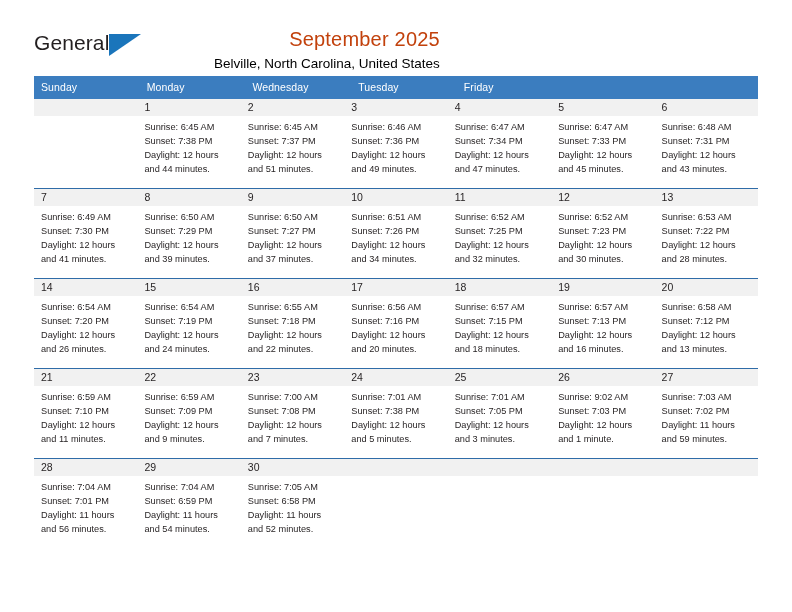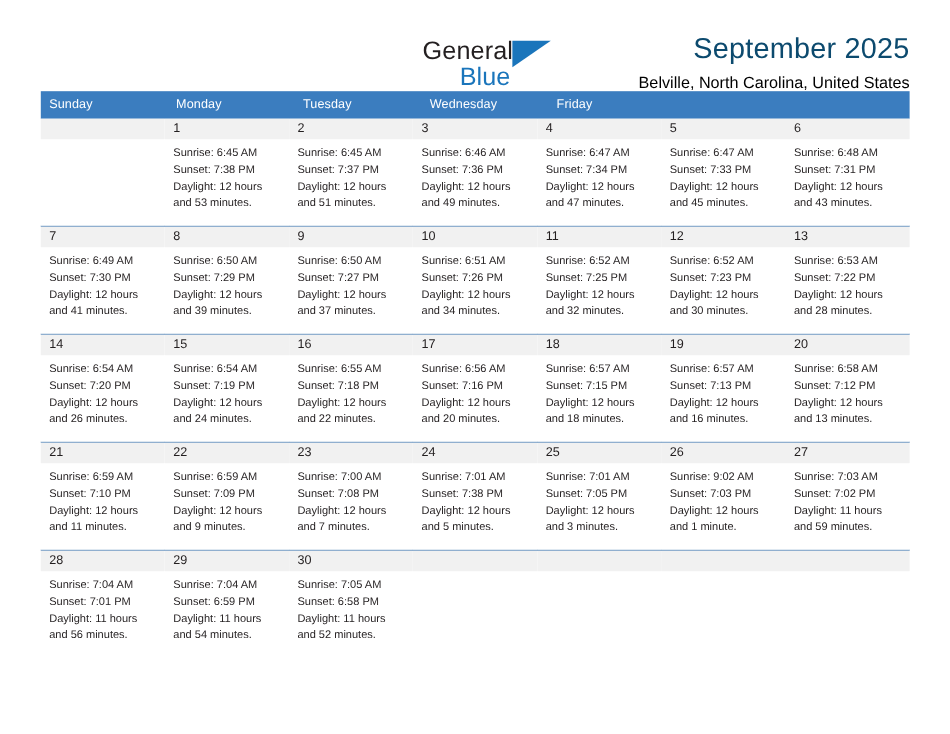--- a/index.html
+++ b/index.html
@@ -19,21 +19,21 @@
     width: 792px;
     height: 612px;
     box-sizing: border-box;
     padding: 0 34px;
   }
 
   
   .topbar {
     display: flex;
     align-items: flex-start;
-    justify-content: flex-end;
+    justify-content: flex-start;
     padding-top: 26px;
     height: 72px;
     box-sizing: border-box;
   }
   .brand {
     position: relative;
     width: 180px;
     height: 56px;
     padding-top: 6px;
     box-sizing: border-box;
@@ -60,23 +60,23 @@
     width: 0;
     height: 0;
     border-left: 32px solid #1a75bb;
     border-bottom: 22px solid transparent;
   }
   .titles {
     text-align: right;
     padding-top: 2px;
   }
   .cal-title {
-    font-size: 24px;
+    font-size: 20px;
     font-weight: normal;
-    color: #0c4a6e;
+    color: #c2410c;
     line-height: 1.12;
     letter-spacing: .2px;
   }
   .cal-subtitle {
     font-size: 13.5px;
     color: #000000;
     margin-top: 6px;
     line-height: 1.2;
   }
 
@@ -135,49 +135,48 @@
 </style>
 </head>
 <body>
 
 <div class="page">
 
   <div class="topbar">
     <div class="brand">
       <span class="brand-general">General</span>
       <span class="brand-triangle"></span>
-      <span class="brand-blue">Blue</span>
     </div>
     <div class="titles">
       <div class="cal-title">September 2025</div>
       <div class="cal-subtitle">Belville, North Carolina, United States</div>
     </div>
   </div>
 
   <div class="calendar">
     <div class="weekday-row" id="weekday-row">
         <div class="weekday">Sunday</div>
         <div class="weekday">Monday</div>
+        <div class="weekday">Wednesday</div>
         <div class="weekday">Tuesday</div>
-        <div class="weekday">Wednesday</div>
         <div class="weekday">Friday</div>
       </div>
     <div id="weeks-container">
         <div class="week">
           <div class="daycell">
             <div class="daynum empty"></div>
             <div class="details"></div>
           </div>
           <div class="daycell">
             <div class="daynum">1</div>
             <div class="details">
               <div>Sunrise: 6:45 AM</div>
               <div>Sunset: 7:38 PM</div>
               <div>Daylight: 12 hours</div>
-              <div>and 53 minutes.</div>
+              <div>and 44 minutes.</div>
             </div>
           </div>
           <div class="daycell">
             <div class="daynum">2</div>
             <div class="details">
               <div>Sunrise: 6:45 AM</div>
               <div>Sunset: 7:37 PM</div>
               <div>Daylight: 12 hours</div>
               <div>and 51 minutes.</div>
             </div>

